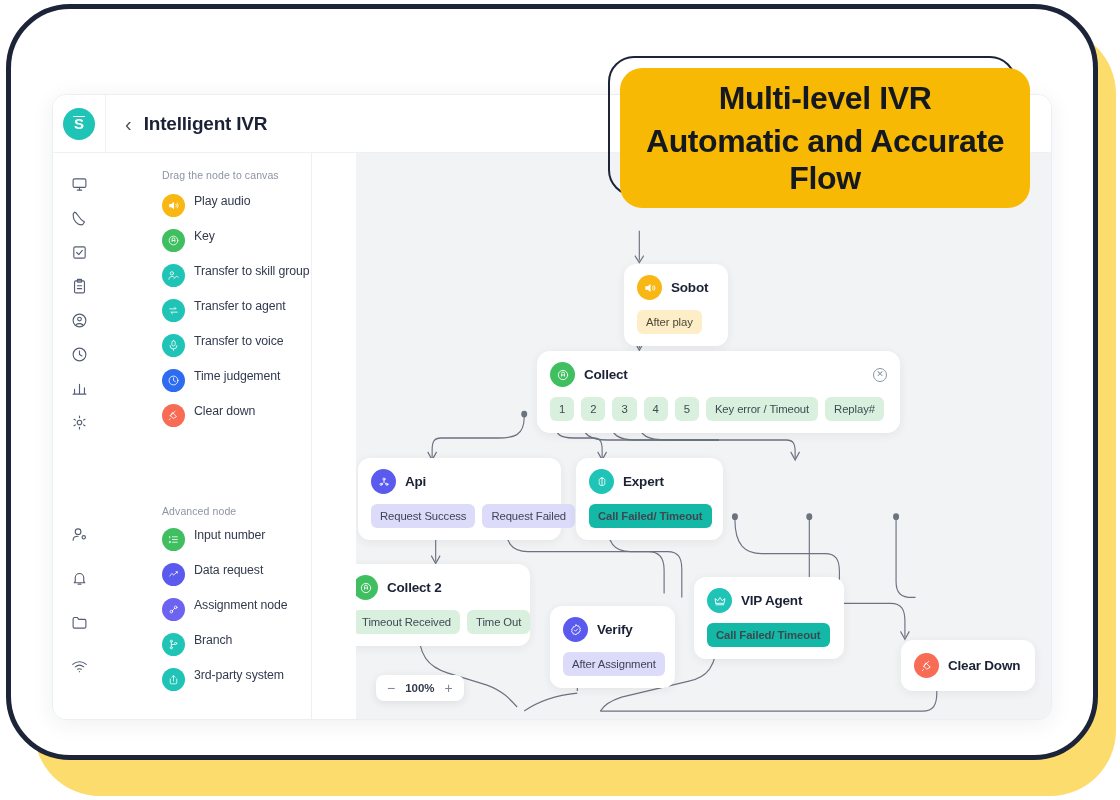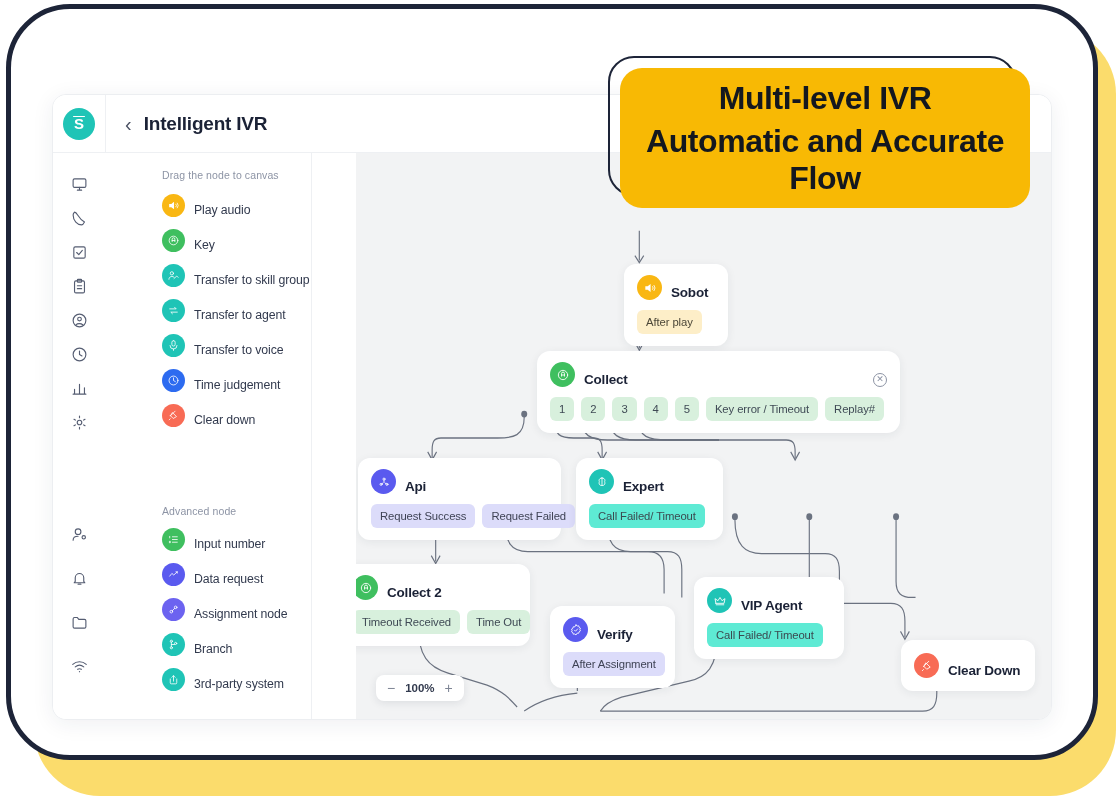--- a/index.html
+++ b/index.html
@@ -94,21 +94,21 @@
     width: 163px; flex: none; background: #ffffff;
     border-right: 1px solid #eef0f3;
     padding: 16px 0 0 13px;
     display: flex; flex-direction: column;
   }
   .palette-caption {
     font-size: 10.5px; color: #8d94a5; margin-bottom: 13px; letter-spacing: .1px;
   }
   .palette-caption.adv { margin-top: 0; margin-bottom: 11px; }
   .pal-item {
-    display: flex; align-items: flex-end; gap: 9px;
+    display: flex; align-items: flex-start; gap: 9px;
     margin-bottom: 12px; cursor: pointer;
   }
   .pal-ico {
     width: 23px; height: 23px; border-radius: 50%; flex: none;
     display: flex; align-items: center; justify-content: center;
   }
   .pal-ico svg { width: 13px; height: 13px; stroke: #fff; fill: none;
     stroke-width: 1.5; stroke-linecap: round; stroke-linejoin: round; }
   .pal-label { font-size: 12.3px; color: #323a4e; letter-spacing: -.1px; }
   .pal-gap { height: 66px; }
@@ -120,42 +120,42 @@
   .canvas-inner { position: absolute; inset: 0; }
 
   
   .node {
     position: absolute;
     background: #ffffff;
     border-radius: 12px;
     box-shadow: 0 2px 10px rgba(30,40,60,.07);
     padding: 11px 13px 12px 13px;
   }
-  .node-head { display: flex; align-items: flex-end; gap: 9px; }
+  .node-head { display: flex; align-items: center; gap: 9px; }
   .node-ico {
     width: 25px; height: 25px; border-radius: 50%; flex: none;
     display: flex; align-items: center; justify-content: center;
   }
   .node-ico svg { width: 14px; height: 14px; stroke: #fff; fill: none;
     stroke-width: 1.5; stroke-linecap: round; stroke-linejoin: round; }
   .node-title { font-size: 13.5px; font-weight: 700; color: #1b2236; letter-spacing: -.2px; }
   .node-close {
     margin-left: auto; width: 14px; height: 14px; border-radius: 50%;
     border: 1.2px solid #8c93a4; color: #8c93a4;
     font-size: 9px; line-height: 11px; text-align: center; cursor: pointer;
   }
   .ports { display: flex; gap: 7px; margin-top: 10px; flex-wrap: nowrap; }
   .port {
     font-size: 11.3px; padding: 6px 9px; border-radius: 6px; white-space: nowrap;
     letter-spacing: -.1px; cursor: pointer;
   }
   .port.green  { background: #d8f0dd; color: #3f4a55; }
   .port.yellow { background: #fdeec8; color: #4c4738; }
   .port.purple { background: #dcdcfa; color: #3f4355; }
-  .port.teal   { background: #5eead4; color: #3b4a50; }
+  .port.teal   { background: #14b8a6; color: #3b4a50; font-weight: bold; }
 
   
   .zoom-widget {
     position: absolute; left: 20px; bottom: 18px;
     background: #ffffff; border-radius: 8px;
     box-shadow: 0 2px 8px rgba(30,40,60,.10);
     height: 26px; display: flex; align-items: center; gap: 10px;
     padding: 0 11px;
   }
   .zoom-widget .zsym { color: #7d8494; font-size: 14px; line-height: 1; cursor: pointer; }

